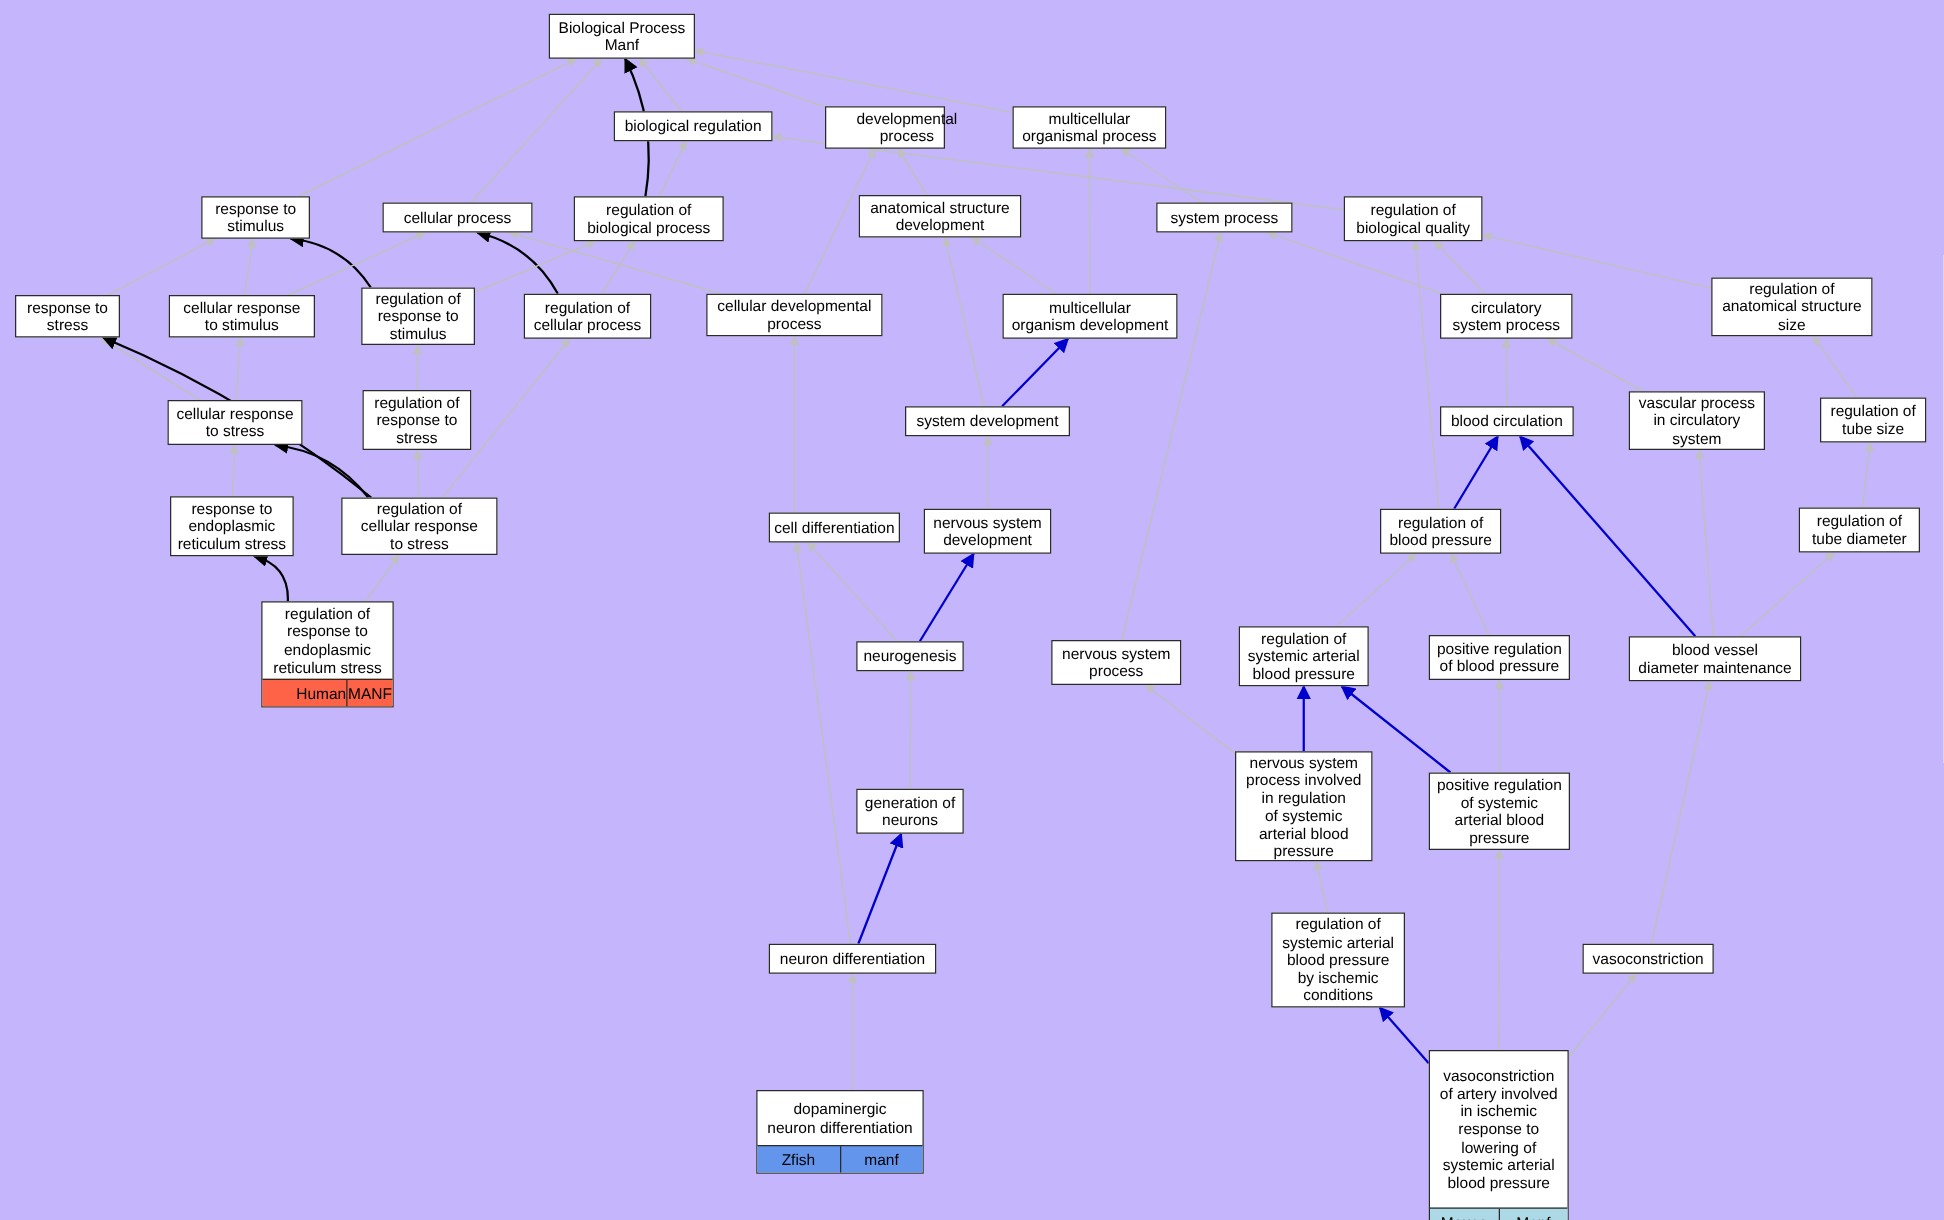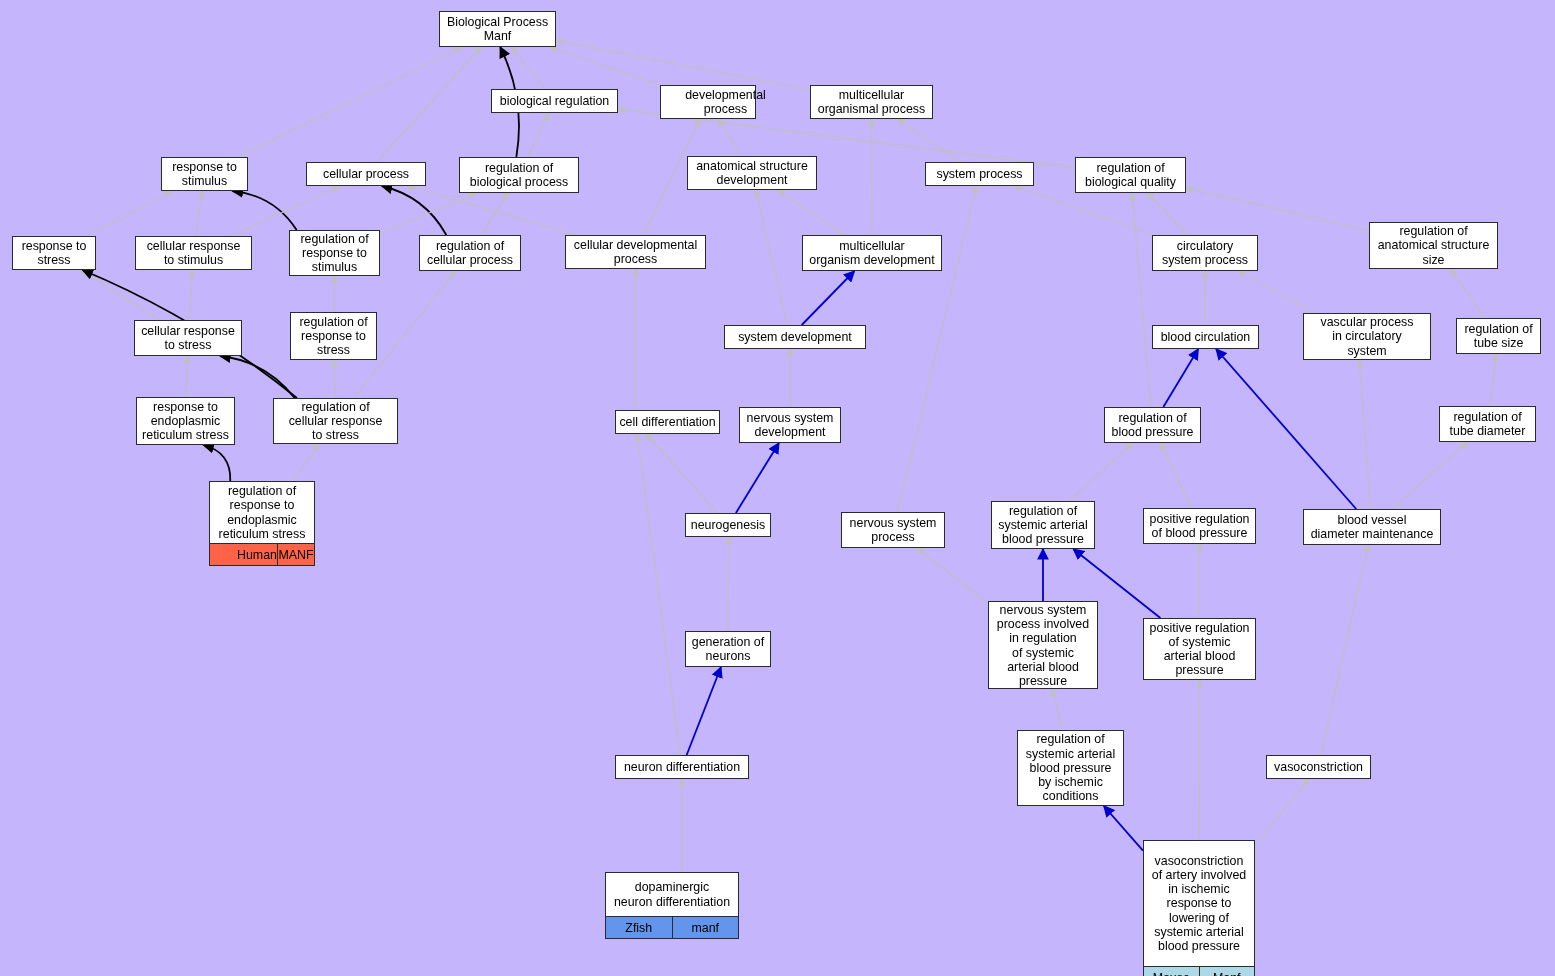--- a/index.html
+++ b/index.html
@@ -151,27 +151,27 @@
       </div>
       <div class="node" style="left: 1369px; top: 222px; width: 129px; height: 47px;">
         <div class="title">regulation of<br>anatomical structure<br>size</div>
       </div>
       <div class="node" style="left: 134px; top: 320px; width: 108px; height: 36px;">
         <div class="title">cellular response<br>to stress</div>
       </div>
       <div class="node" style="left: 290px; top: 312px; width: 87px; height: 48px;">
         <div class="title">regulation of<br>response to<br>stress</div>
       </div>
-      <div class="node" style="left: 724px; top: 325px; width: 142px; height: 24px;">
+      <div class="node" style="left: 724px; top: 325px; width: 132px; height: 24px;">
         <div class="title">system development</div>
       </div>
       <div class="node" style="left: 1152px; top: 325px; width: 107px; height: 24px;">
         <div class="title">blood circulation</div>
       </div>
-      <div class="node" style="left: 1303px; top: 313px; width: 128px; height: 47px;">
+      <div class="node" style="left: 1303px; top: 313px; width: 109px; height: 47px;">
         <div class="title">vascular process<br>in circulatory<br>system</div>
       </div>
       <div class="node" style="left: 1456px; top: 318px; width: 85px; height: 36px;">
         <div class="title">regulation of<br>tube size</div>
       </div>
       <div class="node" style="left: 136px; top: 397px; width: 99px; height: 48px;">
         <div class="title">response to<br>endoplasmic<br>reticulum stress</div>
       </div>
       <div class="node" style="left: 273px; top: 398px; width: 125px; height: 46px;">
         <div class="title">regulation of<br>cellular response<br>to stress</div>

